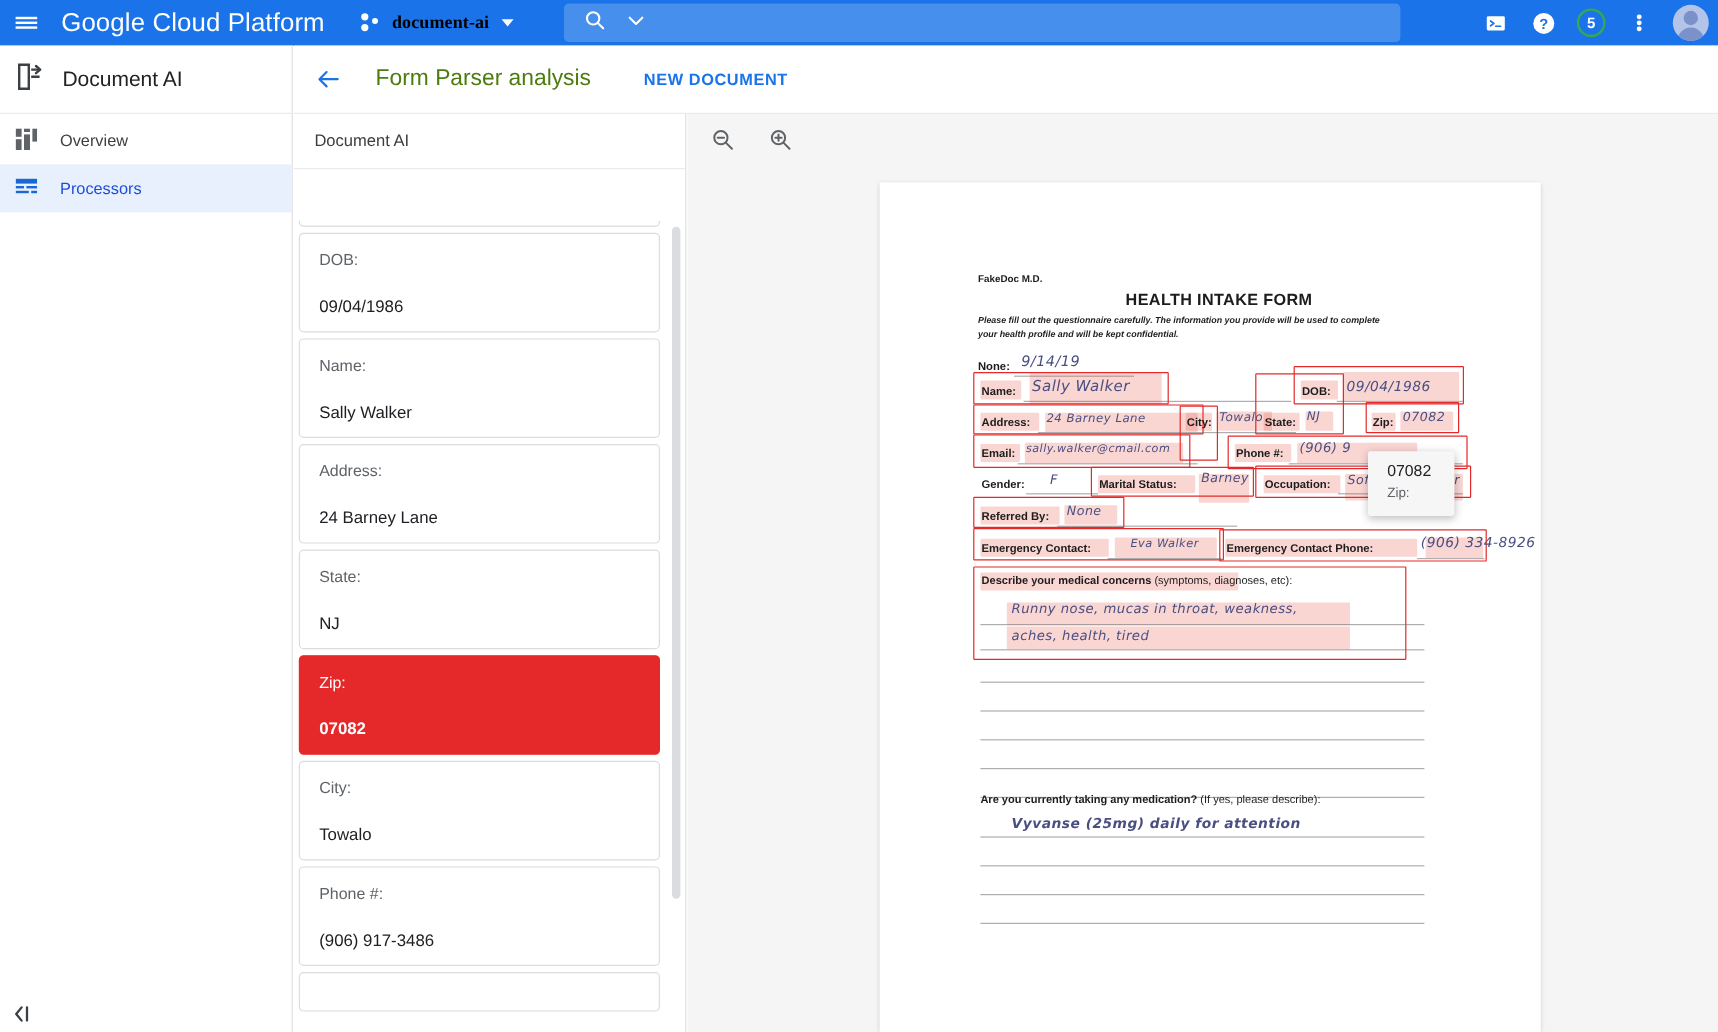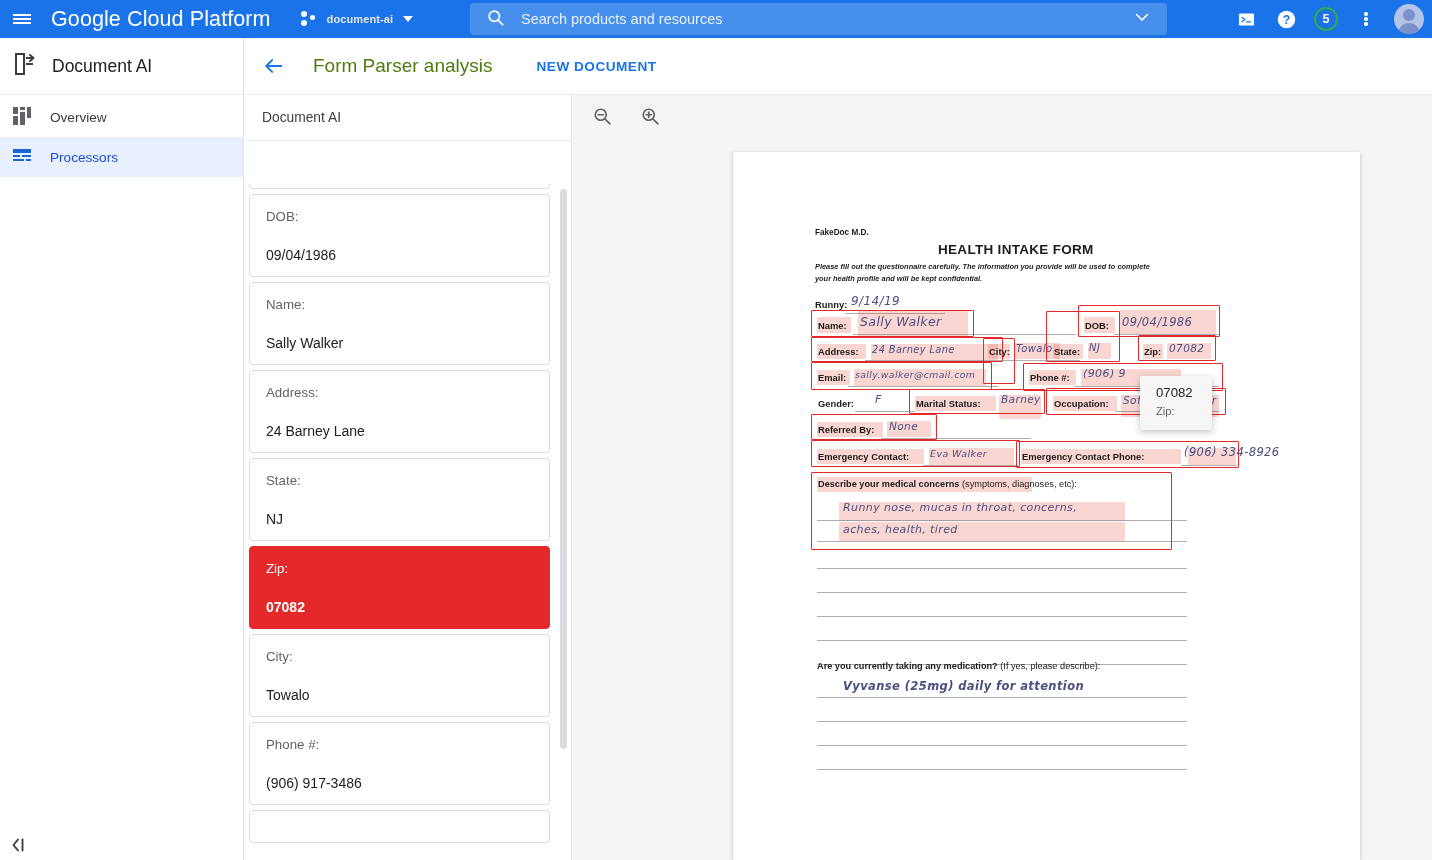--- a/index.html
+++ b/index.html
@@ -25,21 +25,21 @@
   }
   #project-chip {
     display: flex; align-items: center; margin-left: 26px; cursor: pointer;
     height: 30px; padding: 0 4px;
   }
   #proj-icon { width: 17px; height: 16px; position: relative; margin-right: 9px; }
   #proj-icon i { position: absolute; background: #fff; border-radius: 50%; display:block;}
   #proj-icon i:nth-child(1){ width:6px;height:6px; left:0; top:0;}
   #proj-icon i:nth-child(2){ width:6px;height:6px; left:0; top:9px;}
   #proj-icon i:nth-child(3){ width:5px;height:5px; left:9px; top:4px;}
-  #proj-name { color:#e5e5e5; font-size:11px; font-weight:700; letter-spacing:.1px;}
+  #proj-name { color:#000000; font-size:15px; font-weight:700; letter-spacing:.1px;font-family:Liberation Serif, serif;}
   .caret-d {
     width: 0; height: 0; border-left: 5.5px solid transparent;
     border-right: 5.5px solid transparent; border-top: 6px solid #fff;
     margin-left: 10px;
   }
   #searchbar {
     position: absolute; left: 470px; top: 3px; width: 697px; height: 32px;
     background: rgba(255,255,255,.20); border-radius: 4px;
     display: flex; align-items: center; cursor: text;
   }
@@ -150,21 +150,21 @@
     position: absolute; left: 573px; top: 95px; width: 859px; height: 765px;
     background: #f5f5f5;
   }
   #viewer-toolbar {
     position: absolute; left: 0; top: 0; width: 859px; height: 42px;
     display: flex; align-items: center; padding-left: 14px; gap: 18px;
   }
   .zoom-btn { cursor: pointer; display:flex; align-items:center; justify-content:center;
     width: 30px; height: 30px;}
   #doc-page {
-    position: absolute; left: 160px; top: 57px; width: 627px; height: 708px;
+    position: absolute; left: 160px; top: 57px; width: 551px; height: 708px;
     background: #fff; box-shadow: 0 1px 4px rgba(0,0,0,.22);
   }
   #doc-inner { position: absolute; left: 0; top: 0; width: 551px; height: 708px; }
 
   
   .d { position: absolute; font-family: "Liberation Sans", sans-serif; color: #1c1c1c;
        white-space: nowrap; }
   .hand { font-family: "DejaVu Sans", sans-serif; color: #4a4f82;
           font-style: italic; letter-spacing: .4px; }
   .rule { position: absolute; background: #6b6b6b; height: 1px; opacity:.55;}
@@ -203,21 +203,20 @@
     <span class="caret-d"></span>
   </div>
 
   <div id="searchbar">
     <span id="search-ic">
       <svg width="19" height="19" viewBox="0 0 24 24" fill="none" stroke="#fff" stroke-width="2.2">
         <circle cx="10.5" cy="10.5" r="6.5"></circle>
           <line x1="15.5" y1="15.5" x2="21" y2="21" stroke-linecap="round"></line>
       </svg>
     </span>
-    <span id="search-input-txt">Search products and resources</span>
     <span id="search-caret">
       <svg width="18" height="18" viewBox="0 0 24 24" fill="none" stroke="#fff" stroke-width="2.3">
         <polyline points="5,9 12,16 19,9" stroke-linecap="round" stroke-linejoin="round"></polyline>
       </svg>
     </span>
   </div>
 
   <div id="top-right">
     <div class="tr-btn">
       <svg width="19" height="19" viewBox="0 0 24 24">
@@ -374,21 +373,21 @@
   </div>
 
   <div id="doc-page">
     <div id="doc-inner">
 
       <div class="d" style="left:82px; top:76px; font-size:8.2px; font-weight:700;">FakeDoc M.D.</div>
       <div class="d" style="left:205px; top:90px; font-size:13.5px; font-weight:700; letter-spacing:.3px;">HEALTH INTAKE FORM</div>
       <div class="d" style="left:82px; top:110px; font-size:7.4px; font-style:italic; font-weight:600;">Please fill out the questionnaire carefully. The information you provide will be used to complete</div>
       <div class="d" style="left:82px; top:122px; font-size:7.4px; font-style:italic; font-weight:600;">your health profile and will be kept confidential.</div>
 
-      <div class="d" style="left:82px; top:147px; font-size:9.4px; font-weight:600;">Runny:</div>
+      <div class="d" style="left:82px; top:147px; font-size:9.4px; font-weight:600;">None:</div>
       <div class="rule" style="left:112px; top:161px; width:100px;"></div>
       <div class="d hand" style="left:118px; top:142px; font-size:12px;">9/14/19</div>
 
       <div class="hl" style="left:84px; top:165px; width:34px; height:16px;"></div>
       <div class="hl" style="left:125px; top:159px; width:110px; height:26px;"></div>
       <div class="bx" style="left:78px; top:158px; width:163px; height:27px;"></div>
       <div class="d" style="left:85px; top:168px; font-size:9.4px; font-weight:600;">Name:</div>
       <div class="rule" style="left:120px; top:182px; width:223px;"></div>
       <div class="d hand" style="left:127px; top:162px; font-size:12.5px;">Sally Walker</div>
 
@@ -461,39 +460,39 @@
       <div class="bx" style="left:78px; top:262px; width:126px; height:26px;"></div>
       <div class="d" style="left:85px; top:272px; font-size:9.4px; font-weight:600;">Referred By:</div>
       <div class="rule" style="left:148px; top:286px; width:150px;"></div>
       <div class="d hand" style="left:156px; top:268px; font-size:10.5px;">None</div>
 
       <div class="hl" style="left:84px; top:297px; width:107px; height:15px;"></div>
       <div class="hl" style="left:196px; top:296px; width:85px; height:17px;"></div>
       <div class="bx" style="left:78px; top:288px; width:209px; height:27px;"></div>
       <div class="d" style="left:85px; top:299px; font-size:9.4px; font-weight:600;">Emergency Contact:</div>
       <div class="rule" style="left:190px; top:313px; width:95px;"></div>
-      <div class="d hand" style="left:197px; top:296px; font-size:9.5px;">Eva Walker</div>
+      <div class="d hand" style="left:197px; top:296px; font-size:9.5px;padding-left:12px;">Eva Walker</div>
 
       <div class="hl" style="left:288px; top:297px; width:160px; height:15px;"></div>
       <div class="hl" style="left:455px; top:296px; width:48px; height:17px;"></div>
       <div class="bx" style="left:283px; top:289px; width:223px; height:27px;"></div>
       <div class="d" style="left:289px; top:299px; font-size:9.4px; font-weight:600;">Emergency Contact Phone:</div>
       <div class="rule" style="left:448px; top:313px; width:56px;"></div>
       <div class="d hand" style="left:451px; top:293px; font-size:11.5px;">(906) 334-8926</div>
 
       <div class="hl" style="left:84px; top:325px; width:215px; height:15px;"></div>
       <div class="bx" style="left:78px; top:320px; width:361px; height:78px;"></div>
       <div class="d" style="left:85px; top:327px; font-size:9.2px;">
         <b>Describe your medical concerns</b><span> (symptoms, diagnoses, etc):</span>
       </div>
       <div class="hl" style="left:106px; top:350px; width:286px; height:19px;"></div>
       <div class="hl" style="left:106px; top:370px; width:286px; height:19px;"></div>
       <div class="rule" style="left:84px; top:368px; width:370px;"></div>
       <div class="rule" style="left:84px; top:389px; width:370px;"></div>
-      <div class="d hand" style="left:110px; top:349px; font-size:11px;">Runny nose, mucas in throat, concerns,</div>
+      <div class="d hand" style="left:110px; top:349px; font-size:11px;">Runny nose, mucas in throat, weakness,</div>
       <div class="d hand" style="left:110px; top:371px; font-size:11px;">aches, health, tired</div>
 
       <div class="rule" style="left:84px; top:416px; width:370px;"></div>
       <div class="rule" style="left:84px; top:440px; width:370px;"></div>
       <div class="rule" style="left:84px; top:464px; width:370px;"></div>
       <div class="rule" style="left:84px; top:488px; width:370px;"></div>
       <div class="rule" style="left:84px; top:512px; width:370px;"></div>
 
       <div class="d" style="left:84px; top:509px; font-size:9.2px;">
         <b>Are you currently taking any medication?</b><span> (If yes, please describe):</span>

